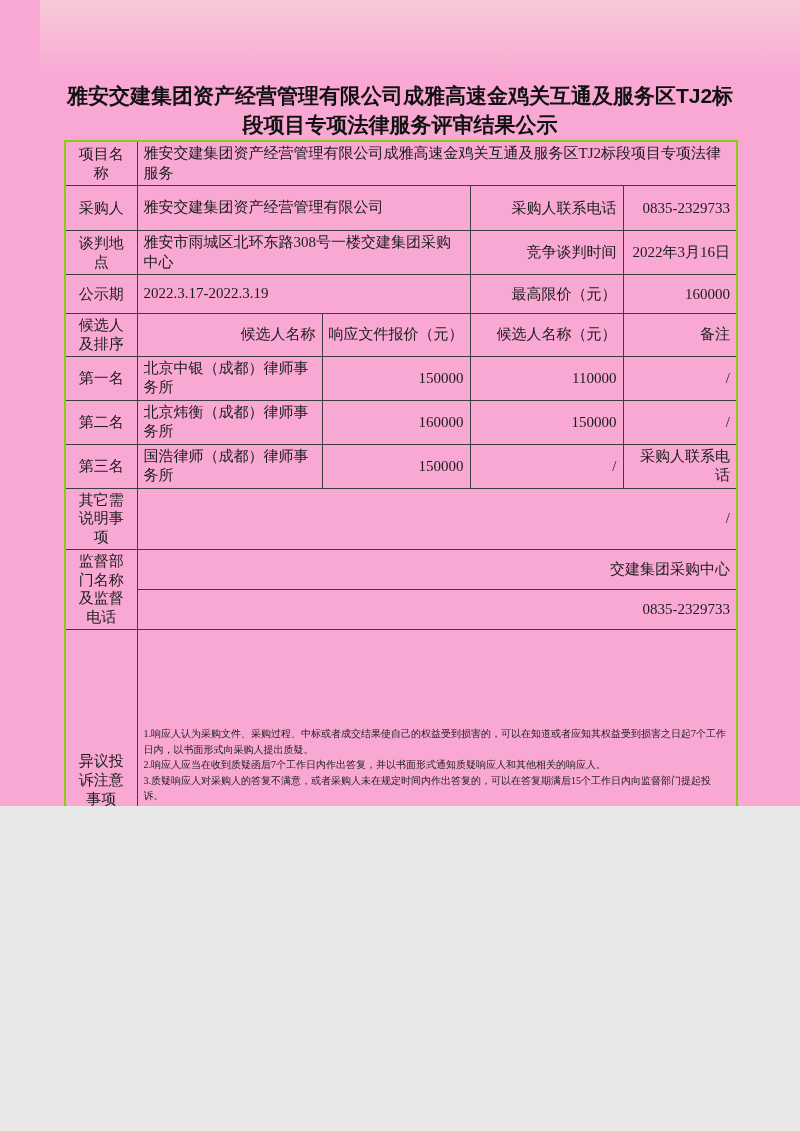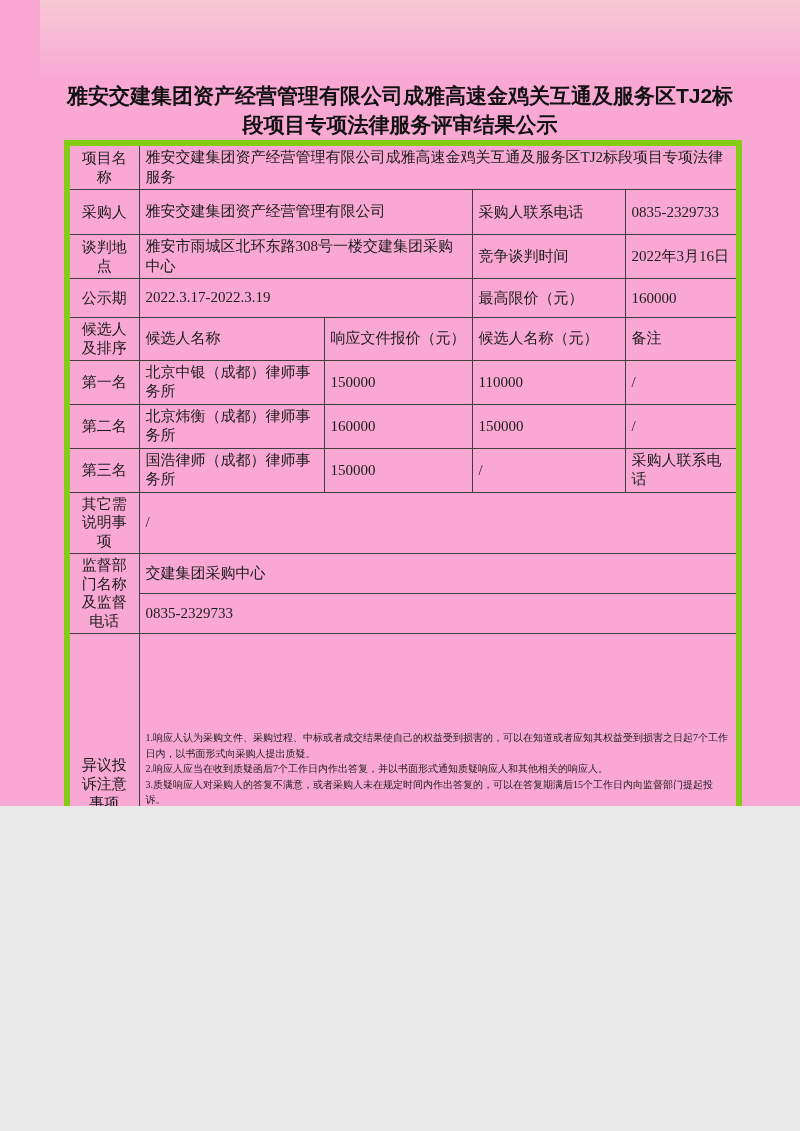--- a/index.html
+++ b/index.html
@@ -5,24 +5,24 @@
   html,body{margin:0;padding:0;background:#e8e8e8;}
   .page{position:relative;width:800px;height:806px;background:#f9a8d4;margin:0 auto;
         font-family:"Liberation Serif", serif;color:#1c1c1c;overflow:hidden;}
   .top-tint{position:absolute;top:0;left:40px;right:0;height:95px;pointer-events:none;
         background:linear-gradient(to bottom, rgba(246,228,214,0.55), rgba(255,255,255,0) 85%);}
   .title{position:absolute;top:82px;left:60px;width:680px;margin:0;text-align:center;
         font-family:"Liberation Sans", sans-serif;font-weight:bold;font-size:21px;line-height:1.38;color:#111;}
   table.doc{position:absolute;top:140px;left:64px;width:672px;border-collapse:collapse;table-layout:fixed;}
   table.doc td{border:1.5px solid #3e3e3e;font-size:15px;vertical-align:middle;
         padding:2px 6px;overflow:hidden;}
-  table.doc{border:6px solid #84cc16;}
+  table.doc{border:2px solid #84cc16;}
   td.lab{text-align:center;padding:2px 4px;line-height:1.25;}
   td.val{text-align:left;line-height:1.3;}
-  td.ctr{text-align:left;}
+  td.ctr{text-align:right;}
   tr.r1{height:43px;} tr.r2{height:45px;} tr.r3{height:40px;} tr.r4{height:39px;}
   tr.r5{height:35px;} tr.r6{height:43px;} tr.r7{height:43px;} tr.r8{height:37px;}
   tr.r9{height:40px;} tr.r10a{height:39px;} tr.r10b{height:39px;}
   tr.r11{height:302px;} tr.r12{height:37px;text-decoration:underline;}
   .obj-cell{vertical-align:middle;}
   .obj-list p{margin:0;line-height:1.55;font-size:10px;text-align:left;}
   .sig-cell{font-size:15px;}
   .stamp{position:absolute;left:212px;top:815px;width:190px;height:146px;
          mix-blend-mode:multiply;opacity:0.88;pointer-events:none;}
   .signature{position:absolute;left:293px;top:853px;width:180px;height:110px;pointer-events:none;}

